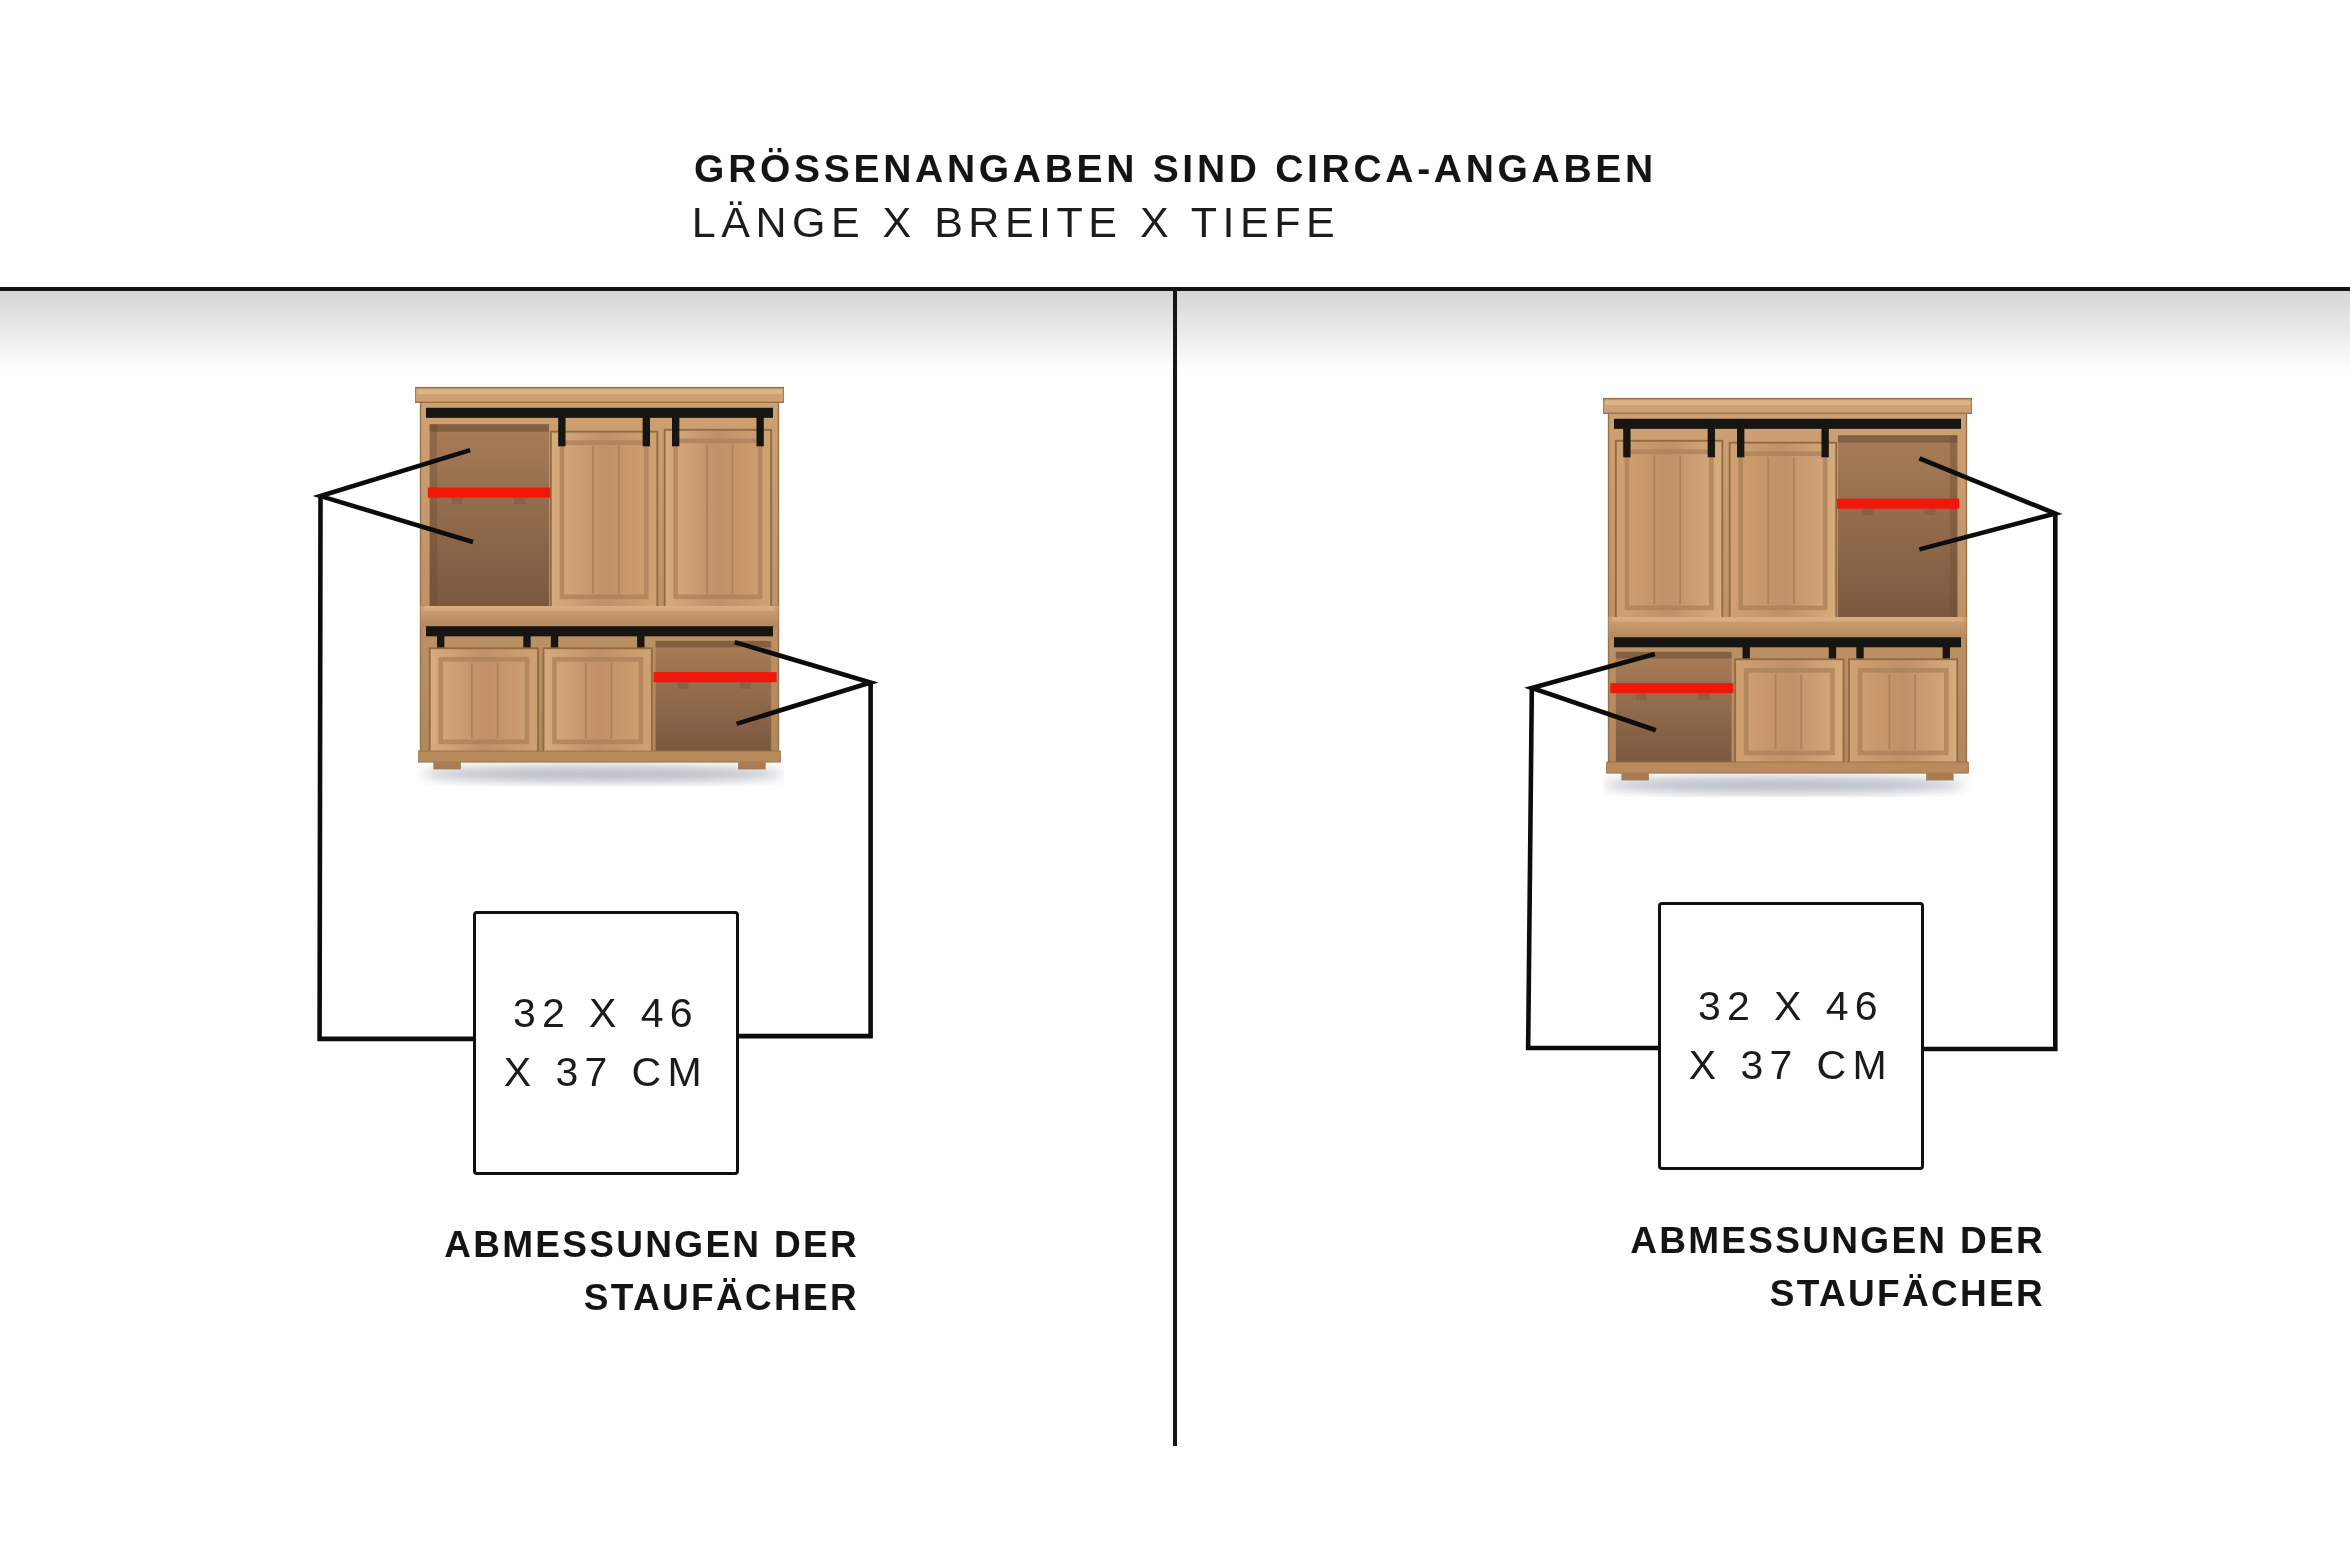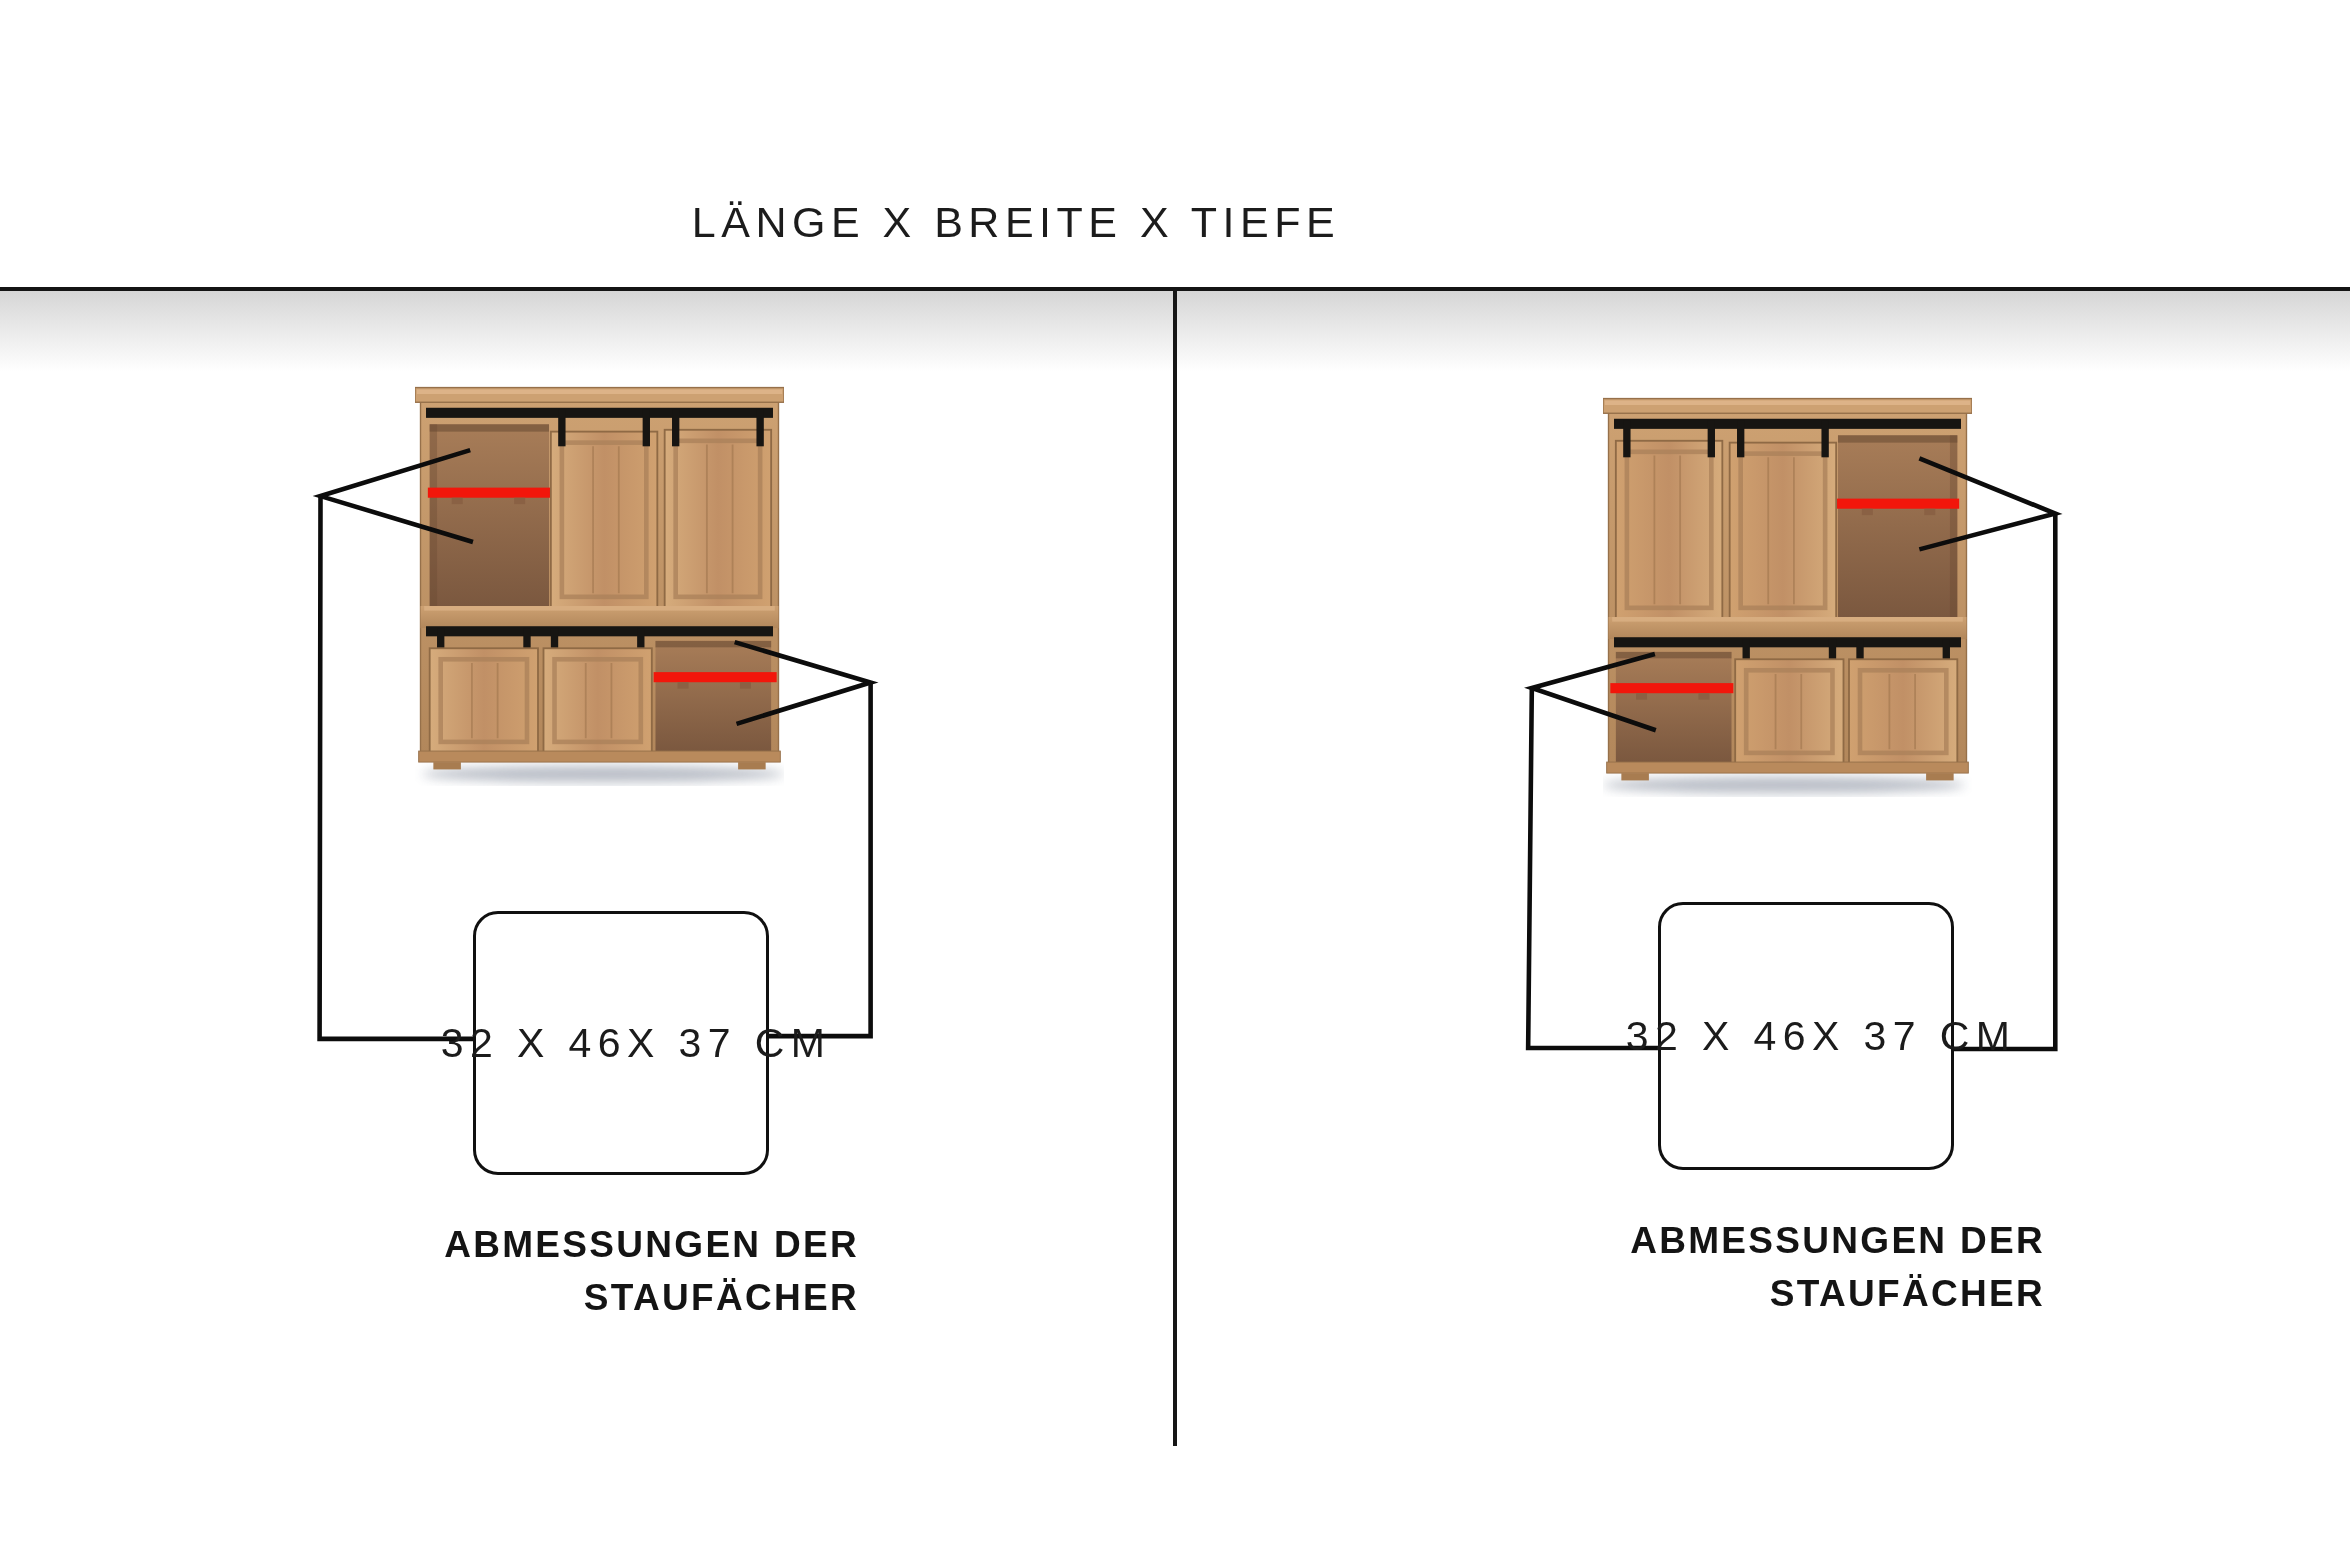--- a/index.html
+++ b/index.html
@@ -20,24 +20,24 @@
   .cab{position:absolute;width:369px;height:404px;}
   .cab.left{left:415px;top:382px;}
   .cab.right{left:1603px;top:393px;}
   .cab.right use{transform:translate(402px,0) scale(-1,1);}
 
   
   .overlay{position:absolute;left:0;top:0;width:2351px;height:1568px;pointer-events:none;}
   .overlay path{fill:none;stroke-width:5px;}
 
   
-  .dim-box{position:absolute;background:#ffffff;border:3.7px solid #101010;border-radius:25px;
-           display:flex;flex-direction:row;align-items:center;justify-content:center;
+  .dim-box{position:absolute;background:#ffffff;border:3.7px solid #101010;border-radius:4px;
+           display:flex;flex-direction:column;align-items:center;justify-content:center;
            font-size:41px;font-weight:400;letter-spacing:6.4px;color:#1b1b1b;line-height:59px;
-           white-space:nowrap;padding-left:30px;}
+           white-space:nowrap;}
   .dim-box.left{left:473px;top:911px;width:260px;height:258px;}
   .dim-box.right{left:1658px;top:902px;width:260px;height:262px;}
 
   
   .caption{position:absolute;width:514px;text-align:right;font-size:37px;font-weight:700;
            letter-spacing:2.3px;line-height:53px;color:#141414;}
   .caption.left{left:345px;top:1218px;}
   .caption.right{left:1531px;top:1214px;}
 </style>
 </head>
@@ -118,20 +118,21 @@
         <rect x="286" y="327" width="12" height="7" fill="#8a6144"></rect>
         <rect x="354" y="327" width="12" height="7" fill="#8a6144"></rect>
 
         <rect x="4" y="402" width="394" height="12" fill="#b98a5c" stroke="#96704a" stroke-width="1"></rect>
         <rect x="20" y="414" width="30" height="8" fill="#a87c50"></rect>
         <rect x="352" y="414" width="30" height="8" fill="#a87c50"></rect>
       </g>
     </defs>
   </svg>
 
+  <div class="hdr-title">GRÖSSENANGABEN SIND CIRCA-ANGABEN</div>
   <div class="hdr-sub">LÄNGE X BREITE X TIEFE</div>
   <div class="hdr-rule"></div>
   <div class="hdr-shade"></div>
   <div class="v-divider"></div>
 
   <svg class="cab left" viewBox="0 0 402 440">
     <use href="#cabinet"></use>
   </svg>
   <svg class="cab right" viewBox="0 0 402 440">
     <use href="#cabinet"></use>

